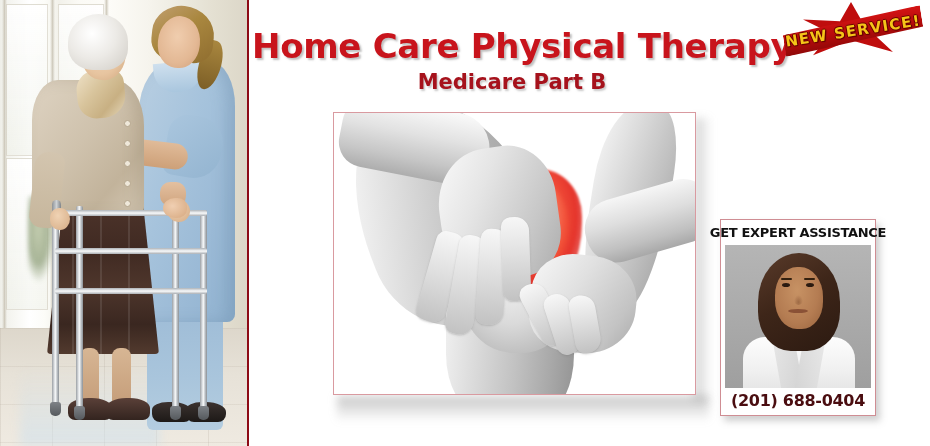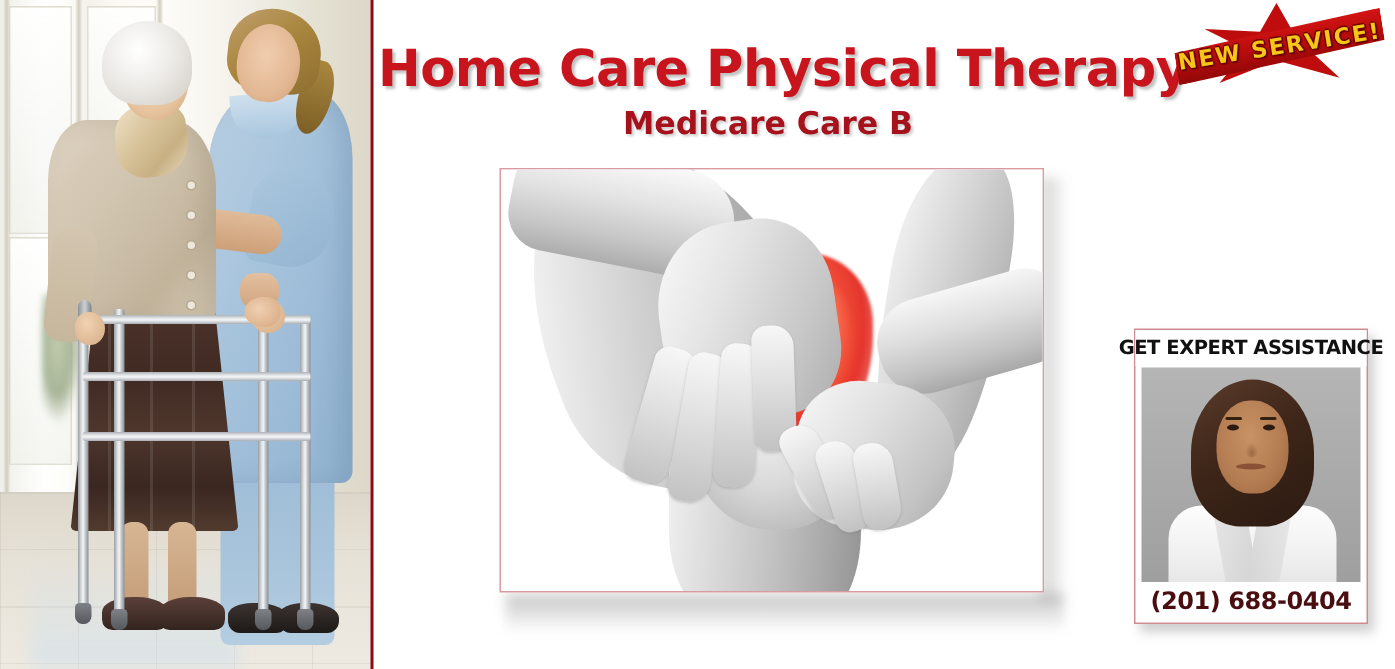--- a/index.html
+++ b/index.html
@@ -445,21 +445,21 @@
     left: 196px; top: 142px;
     width: 106px; height: 98px;
     background: linear-gradient(120deg, #f8f8f8 0%, #e0e0e0 40%, #c3c3c3 78%, #a9a9a9 100%);
     border-radius: 40% 44% 48% 38%;
     transform: rotate(6deg);
   }
 
   
   .expert-box {
     position: absolute;
-    left: 756px; top: 219px;
+    left: 720px; top: 219px;
     width: 156px; height: 197px;
     border: 1px solid #cf8d93;
     background: #ffffff;
     box-sizing: border-box;
     box-shadow: 4px 5px 7px rgba(130,130,130,.38);
   }
   .expert-header {
     position: absolute;
     left: 0; top: 0;
     width: 100%; height: 24px;
@@ -628,21 +628,21 @@
     <div class="wk-foot" style="left:170px; top:406px;"></div>
     <div class="wk-foot" style="left:198px; top:406px;"></div>
     <div class="ew-hand-l"></div>
     <div class="ew-hand-r"></div>
     <div class="cg-hand-right"></div>
   </div>
   <div class="left-divider"></div>
 
   <div class="title-block">
     <div class="title-main">Home Care Physical Therapy</div>
-    <div class="title-sub">Medicare Care B</div>
+    <div class="title-sub">Medicare Part B</div>
   </div>
 
   <div class="badge-wrap">
     <div class="badge-star"></div>
     <div class="badge-banner"></div>
     <div class="badge-text">NEW SERVICE!</div>
   </div>
 
   <div class="knee-shadow"></div>
   <div class="knee-shadow-r"></div>

